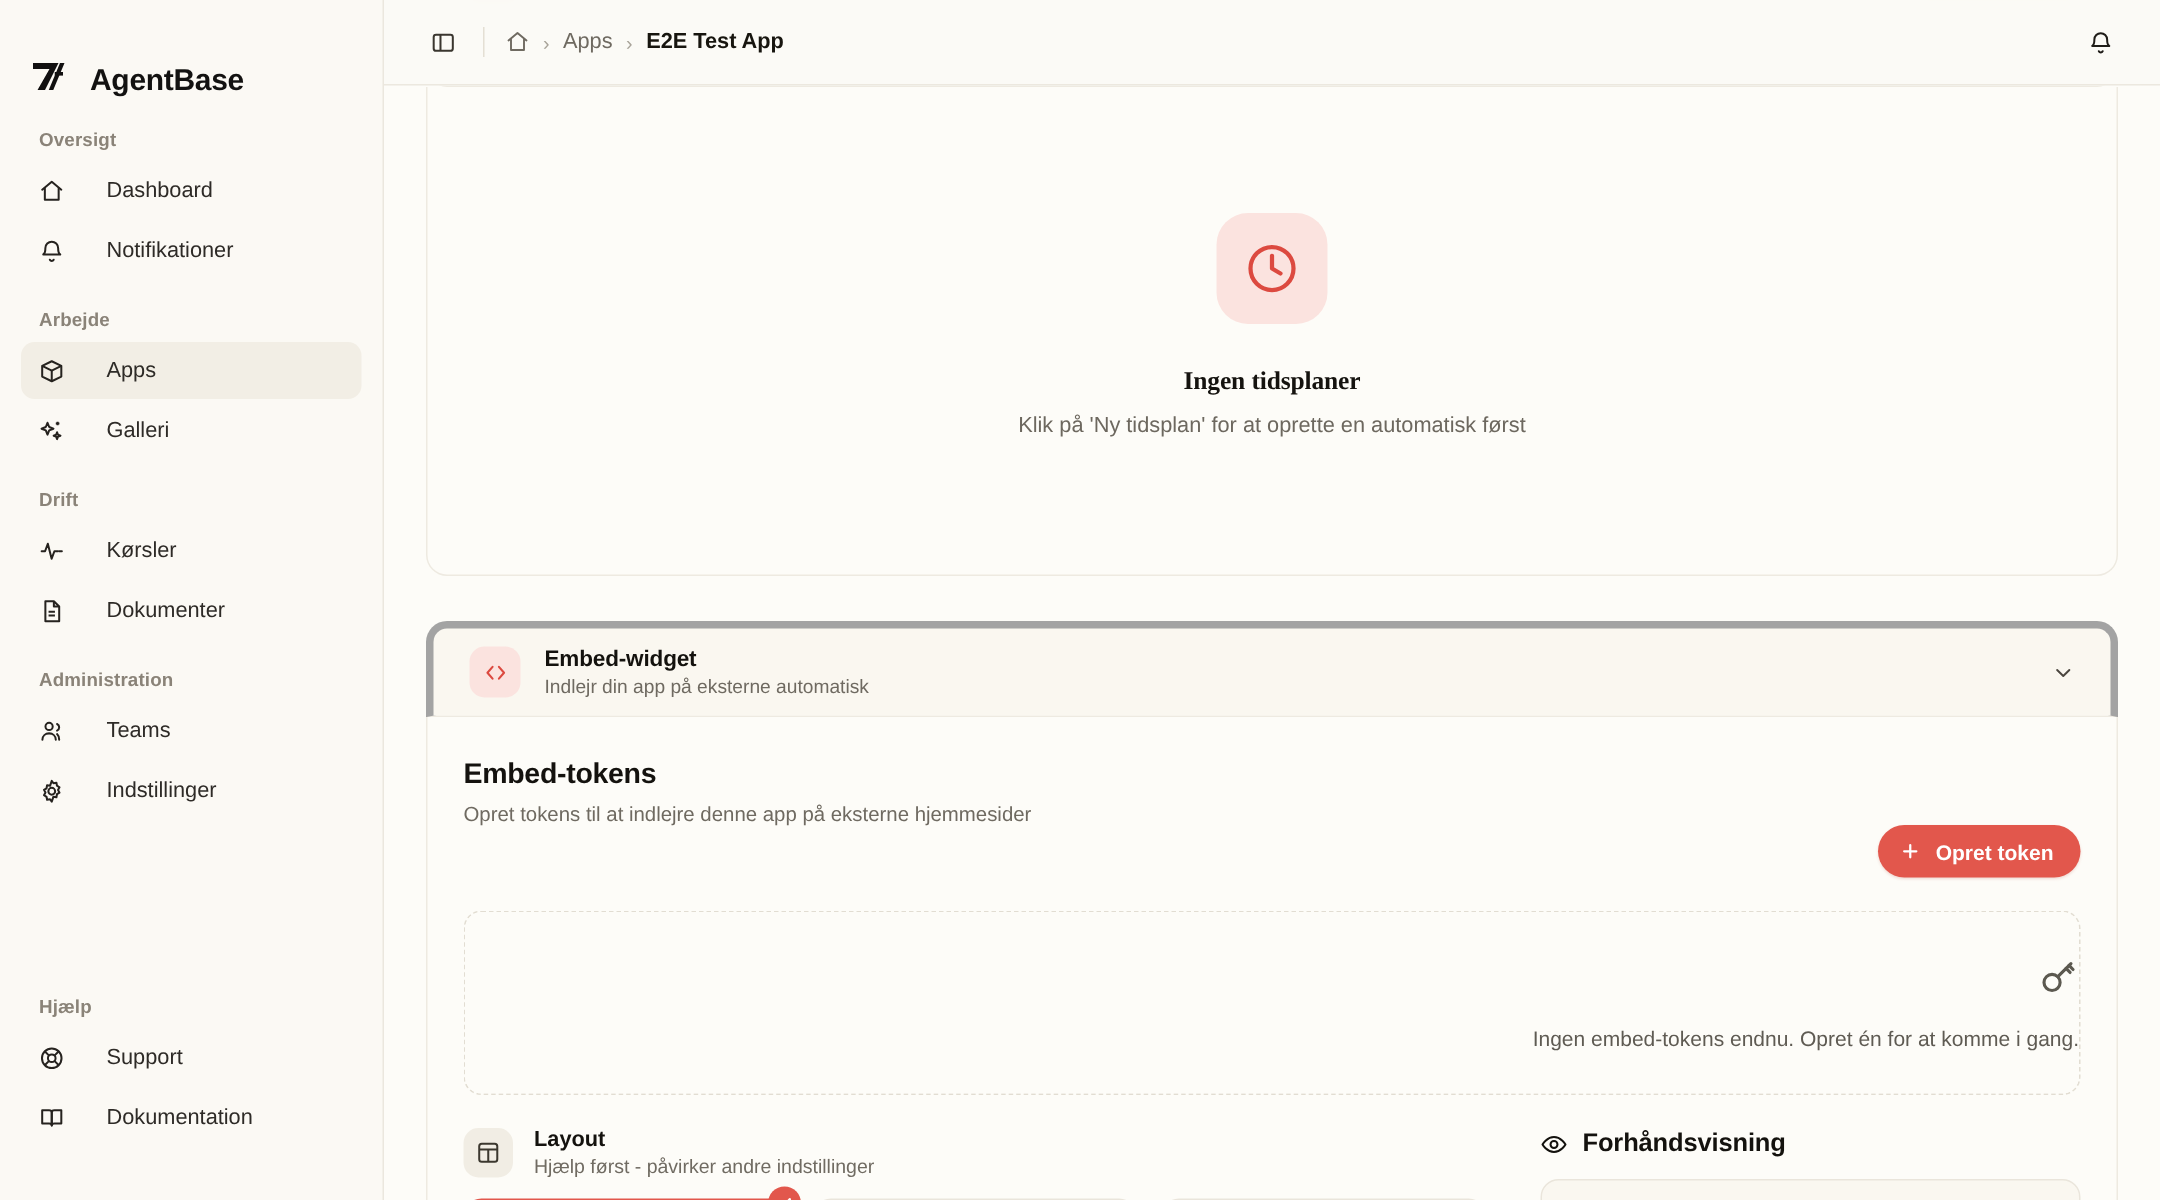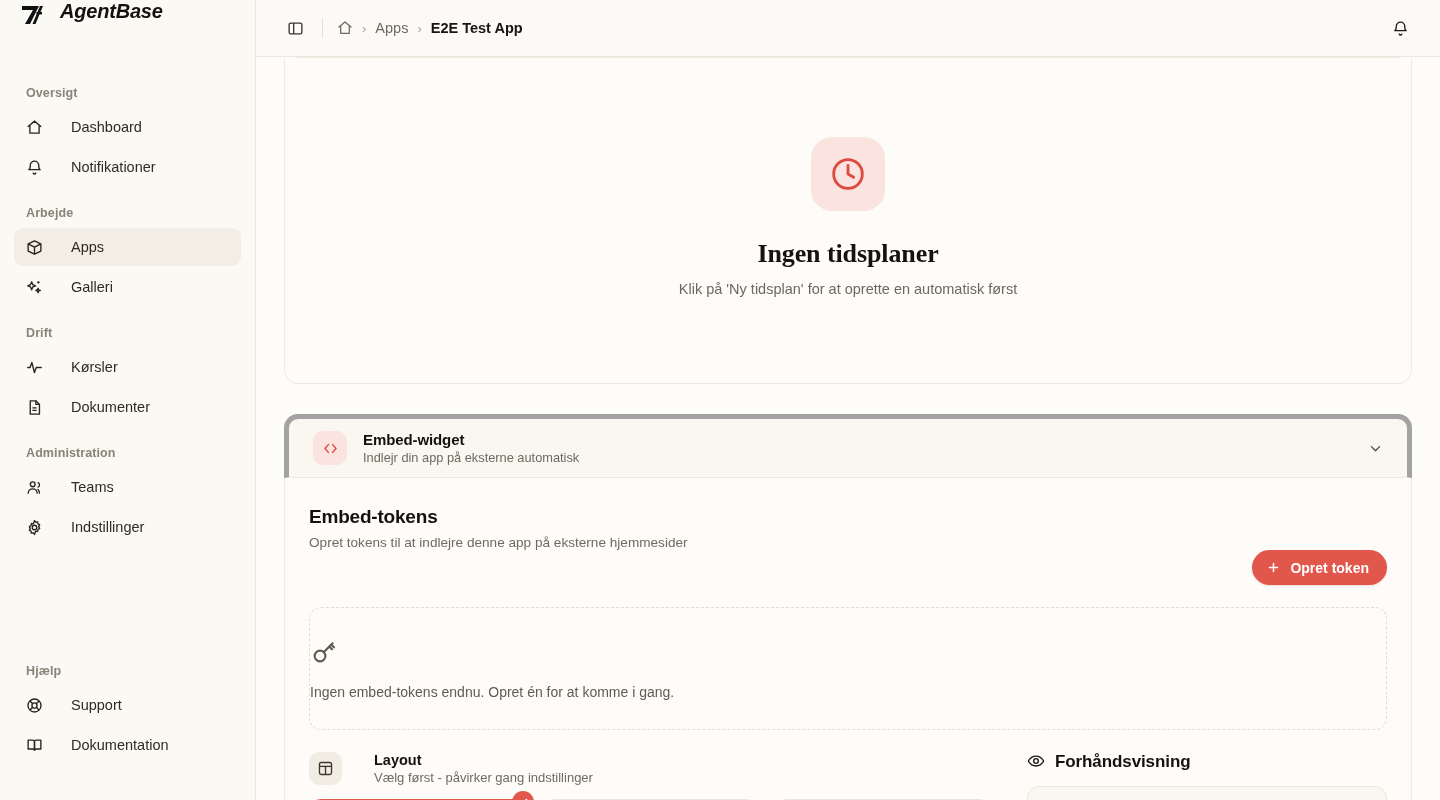--- a/index.html
+++ b/index.html
@@ -17,22 +17,22 @@
   .sidebar {
     width: 256px; height: 800px;
     background: #fbf9f4;
     border-right: 1px solid #ebe7de;
     padding: 0 14px;
     flex: 0 0 256px;
     position: relative;
     overflow: hidden;
   }
   .brand {
-    display: flex; align-items: flex-start; gap: 12px;
-    height: 66px; padding-left: 4px; font-style: italic;
+    display: flex; align-items: flex-end; gap: 12px;
+    height: 66px; padding-left: 4px;
   }
   .brand-mark {
     width: 30px; height: 30px;
     display: flex; align-items: center; justify-content: center;
     color: #111010;
   }
   .brand-name {
     font-size: 20px; font-weight: 700; letter-spacing: -0.2px; color: #131211;
   }
   .nav-group-label {
@@ -106,21 +106,21 @@
   .empty-wrap { text-align: center; margin-top: -8px; }
   .empty-badge {
     width: 74px; height: 74px; border-radius: 21px;
     background: #fbe3df;
     display: flex; align-items: center; justify-content: center;
     margin: 0 auto 28px auto;
     color: #dc4a40;
   }
   .empty-title {
     font-family: "Liberation Serif", serif;
-    font-size: 26px; font-weight: 700; color: #15130f; letter-spacing: -0.1px;
+    font-size: 17px; font-weight: 700; color: #15130f; letter-spacing: -0.1px;
     margin-bottom: 12px;
   }
   .empty-sub { font-size: 14.5px; color: #6d685f; }
 
   
   .embed-head {
     position: absolute; left: 28px; right: 28px; top: 414px; height: 64px;
     border-radius: 14px 14px 0 0;
     background: #faf7f0;
     border: 5px solid #a3a3a3; border-bottom: 1px solid #eeeae1;
@@ -156,32 +156,32 @@
     border: none; border-radius: 999px;
     height: 35px; padding: 0 18px 0 14px;
     cursor: pointer; white-space: nowrap;
     box-shadow: 0 1px 2px rgba(180,60,45,.18);
   }
   .tok-empty {
     margin-top: 22px;
     border: 1.5px dashed #e2ddd2;
     border-radius: 12px;
     height: 123px;
-    display: flex; flex-direction: column; align-items: flex-start; justify-content: center;
+    display: flex; flex-direction: column; align-items: flex-end; justify-content: center;
     gap: 14px;
     background: #fdfcf8;
   }
   .tok-empty .keyico { color: #5c5950; }
   .tok-empty-text { font-size: 14px; color: #5f5b53; }
 
   
   .lp-row { display: flex; gap: 36px; margin-top: 22px; }
   .lp-left { flex: 1 1 auto; min-width: 0; }
   .lp-right { flex: 0 0 360px; }
-  .sec-head { display: flex; align-items: flex-end; gap: 32px; margin-bottom: 14px; }
+  .sec-head { display: flex; align-items: flex-end; gap: 14px; margin-bottom: 14px; }
   .sec-badge {
     width: 33px; height: 33px; border-radius: 10px; background: #f1ede4;
     display: flex; align-items: center; justify-content: center; color: #3c382f;
     flex: 0 0 33px;
   }
   .sec-title { font-size: 14.5px; font-weight: 700; color: #14120e; margin-bottom: 2px; }
   .sec-sub { font-size: 13px; color: #706b62; }
   .layout-opts { display: flex; gap: 16px; }
   .lopt {
     flex: 1 1 0; height: 96px;
@@ -194,21 +194,21 @@
   .lopt .chip { width: 34px; height: 34px; border-radius: 10px; background: #efebe2; }
   .lopt.sel { border-color: #e2574c; background: #fdeeec; }
   .lopt.sel .chip { background: #f8cfc9; }
   .lopt-check {
     position: absolute; top: -9px; right: -9px;
     width: 22px; height: 22px; border-radius: 50%;
     background: #e2574c; color: #fff;
     display: flex; align-items: center; justify-content: center;
     font-size: 12px;
   }
-  .prev-head { display: flex; align-items: flex-start; gap: 10px; margin-bottom: 14px; }
+  .prev-head { display: flex; align-items: flex-end; gap: 10px; margin-bottom: 14px; }
   .prev-title { font-size: 17px; font-weight: 600; color: #14120e; letter-spacing: -0.1px; }
   .prev-box {
     border: 1.5px solid #eae5db; border-radius: 12px;
     background: #faf7f0; padding: 14px; height: 120px;
   }
   .prev-inner { background: #fff; border: 1px solid #edeae2; border-radius: 9px; height: 100%; }
 </style>
 </head>
 <body>
 
@@ -411,21 +411,21 @@
             <div class="sec-head">
               <span class="sec-badge">
                 <svg width="17" height="17" viewBox="0 0 24 24" fill="none" stroke="currentColor" stroke-width="1.9" stroke-linejoin="round">
                     <rect x="3.5" y="3.5" width="17" height="17" rx="2.4"></rect>
                     <path d="M3.5 9h17"></path>
                     <path d="M12 9v11.5"></path>
                   </svg>
               </span>
               <span>
                 <div class="sec-title">Layout</div>
-                <div class="sec-sub">Vælg først - påvirker gang indstillinger</div>
+                <div class="sec-sub">Hjælp først - påvirker andre indstillinger</div>
               </span>
             </div>
             <div class="layout-opts">
               <div class="lopt sel">
                 <span class="chip"></span>
                 <span class="lopt-check">
                   <svg width="12" height="12" viewBox="0 0 24 24" fill="none" stroke="currentColor" stroke-width="3.2" stroke-linecap="round" stroke-linejoin="round">
                       <path d="M5 12.5 10 17.5 19 7"></path>
                     </svg>
                 </span>

